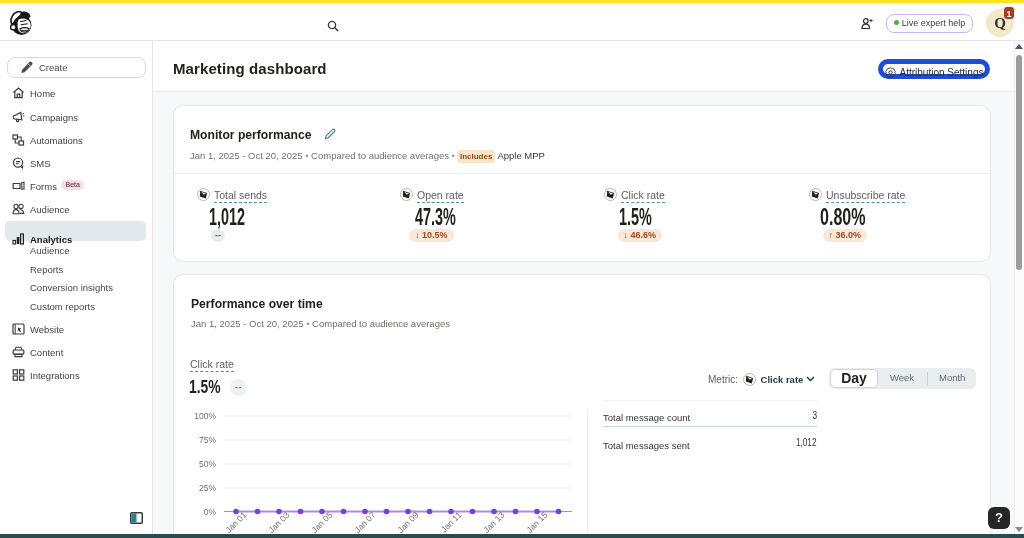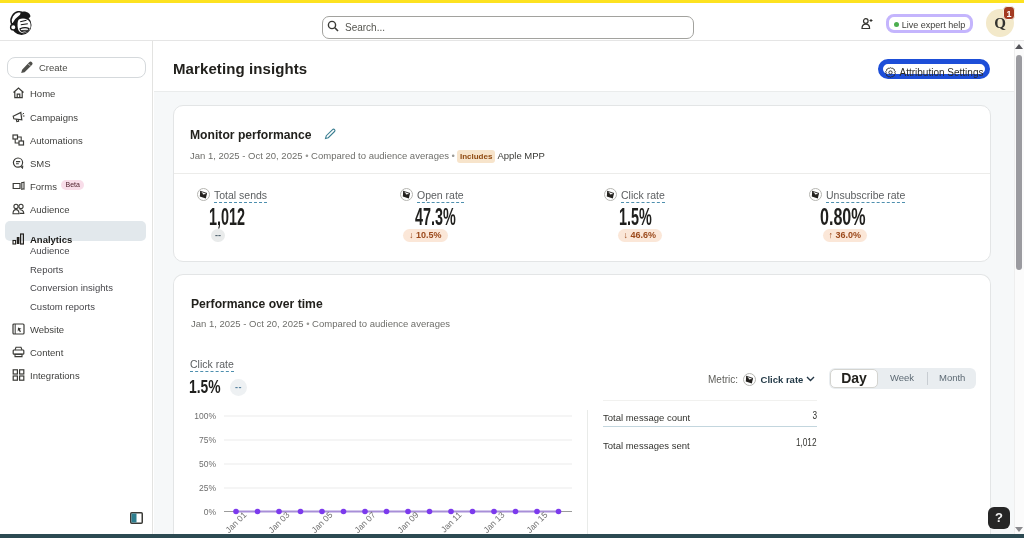--- a/index.html
+++ b/index.html
@@ -2,21 +2,21 @@
 <html><head>
 <meta charset="utf-8">
 <style>
 * { margin:0; padding:0; box-sizing:border-box; }
 html,body { width:1024px; height:538px; overflow:hidden; font-family:"Liberation Sans",sans-serif; background:#fff; }
 .abs { position:absolute; }
 #page { position:relative; width:1024px; height:538px; overflow:hidden; }
 #yellowbar { left:0; top:0; width:1024px; height:3px; background:#fde220; }
 #topnav { left:0; top:3px; width:1024px; height:38px; background:#fff; border-bottom:1px solid #e5e5e5; }
 #searchbox { left:322px; top:16px; width:372px; height:23px; border:1px solid #a2a29e; border-radius:7px; background:#fff; color:#55554f; font-size:10px; line-height:21px; padding-left:22px; }
-#liveexpert { left:886px; top:14px; width:87px; height:18.5px; border:3px solid #c4b5fd; border-radius:8px; background:#fff; font-size:9px; color:#3e3e3a; line-height:16.5px; text-align:center; }
+#liveexpert { left:886px; top:14px; width:87px; height:18.5px; border:1px solid #c4b5fd; border-radius:8px; background:#fff; font-size:9px; color:#3e3e3a; line-height:16.5px; text-align:center; }
 #liveexpert .dot { display:inline-block; width:5px; height:5px; border-radius:50%; background:#4cae4f; margin-right:3px; vertical-align:1px; }
 #avatar { left:986px; top:9px; width:28px; height:28px; border-radius:50%; background:#f3e9ca; text-align:center; font-family:"Liberation Serif",serif; font-size:15px; font-weight:bold; color:#33332f; line-height:29px; }
 #avatarbadge { left:1003px; top:6px; width:12px; height:14px; border-radius:4px; background:#a43b22; color:#fff; font-size:9px; font-weight:bold; text-align:center; line-height:14px; border:1px solid #f6f1e3; }
 #sidebar { left:0; top:41px; width:153px; height:497px; background:#fff; border-right:1px solid #e3e3e1; }
 #createbtn { left:7px; top:57px; width:139px; height:21px; border:1px solid #d5d9dc; border-radius:8px; background:#fff; font-size:9.5px; color:#4a4a46; line-height:19px; text-align:left; padding-left:12px; }
 #createbtn svg { vertical-align:-3px; margin:0 6px 0 0; }
 .navitem { position:absolute; left:0; width:153px; height:20px; font-size:9.5px; color:#3f3f3d;text-align:right; }
 .navitem .ic { position:absolute; left:12px; top:4px; }
 .navitem .lb { position:absolute; left:30px; top:5px; }
 .navsub { position:absolute; left:30px; width:120px; font-size:9.5px; color:#46464a; }
@@ -69,21 +69,20 @@
   <svg class="abs" style="left:7px;top:9px" width="28" height="28" viewBox="0 0 28 28">
     <circle cx="14.5" cy="16" r="10" fill="#181818"></circle>
     <path d="M4.5 14.5 C2.5 9.5,6.5 3.5,11 2.8 C13.5 2.4,15.2 3.2,15.8 4.4 L8.8 10.5 L6 14.8 Z" fill="#fff" stroke="#181818" stroke-width="1.5"></path>
     <path d="M13.5 3.2 C17.5 1.6,22.5 3.4,23.3 6.6 C23.7 8.2,22.6 9.2,20.8 8.9 L13.2 6.8 Z" fill="#181818"></path>
     <circle cx="6.3" cy="18.2" r="2.7" fill="#fff" stroke="#181818" stroke-width="1.4"></circle>
     <path d="M11.8 10.5 C15.5 8.5,21 9.5,22.8 13 C24.5 16.5,23.5 21,20.5 23 C17.5 25,13.5 24.4,11.8 21.8 C10.2 19.3,10 12.5,11.8 10.5 Z" fill="#fff"></path>
     <path d="M13.2 12.8 L19.5 11.2 M13.8 15.8 L20.8 14.8" stroke="#181818" stroke-width="1.1" fill="none"></path>
     <path d="M13 19.8 C15.5 18.7,19.8 18.4,22 19.6 C22 21.4,20.3 23.2,17.3 23.1 C14.8 23,13.2 21.4,13 19.8 Z" fill="#fff" stroke="#181818" stroke-width="1.2"></path>
     <path d="M14.2 21.5 L20.8 21.3" stroke="#181818" stroke-width="0.9" fill="none"></path>
   </svg>
-  <div id="searchbox" class="abs">Search...</div>
   <svg class="abs" style="left:327px;top:20px" width="12" height="12" viewBox="0 0 12 12">
       <circle cx="5" cy="5" r="3.6" fill="none" stroke="#3a3a36" stroke-width="1.4"></circle>
       <line x1="7.8" y1="7.8" x2="11" y2="11" stroke="#3a3a36" stroke-width="1.6"></line>
     </svg>
 
   <svg class="abs" style="left:861px;top:18px" width="12" height="11" viewBox="0 0 12 11">
     <circle cx="4.8" cy="3" r="2.3" fill="none" stroke="#33332f" stroke-width="1.2"></circle>
     <path d="M1 10.6 C1 7.6,2.6 6.1,4.8 6.1 C7 6.1,8.6 7.6,8.6 10.6 Z" fill="none" stroke="#33332f" stroke-width="1.2"></path>
     <path d="M10 1 v3 M8.5 2.5 h3" stroke="#33332f" stroke-width="1"></path>
   </svg>
@@ -181,21 +180,21 @@
         </svg>
         <span class="lb">Integrations</span>
       </div>
   </div>
 
   <svg id="collapseic" class="abs" width="13" height="12" viewBox="0 0 13 12">
       <rect x="0.75" y="0.75" width="11.5" height="10.5" rx="1" fill="#fff" stroke="#3a3a36" stroke-width="1.5"></rect>
       <rect x="1.5" y="1.5" width="5" height="9" fill="#2e7e8f"></rect>
     </svg>
 
-  <div id="h1" class="abs">Marketing insights</div>
+  <div id="h1" class="abs">Marketing dashboard</div>
   <button id="attrbtn" class="abs"><svg width="11" height="11" viewBox="0 0 12 12">
         <path d="M6 0.8 l1.1.6 1.2-.2.7 1 1.2.4.1 1.3.9.9-.5 1.2.5 1.2-.9.9-.1 1.3-1.2.4-.7 1-1.2-.2-1.1.6-1.1-.6-1.2.2-.7-1-1.2-.4-.1-1.3-.9-.9.5-1.2-.5-1.2.9-.9.1-1.3 1.2-.4.7-1 1.2.2Z" fill="none" stroke="#2a2a26" stroke-width="1"></path>
         <circle cx="6" cy="6" r="1.8" fill="none" stroke="#2a2a26" stroke-width="1"></circle>
       </svg>Attribution Settings</button>
 
   <div id="card1" class="card">
     <div class="cardtitle" style="left:16px;top:20.5px">Monitor performance</div>
     <svg class="abs" style="left:150px;top:22px" width="12" height="12" viewBox="0 0 14 14">
         <path d="M10 1.8 a1.6 1.6 0 0 1 2.3 2.3 L5 11.3 l-3.2.9.9-3.2Z" fill="none" stroke="#3c7f92" stroke-width="1.3"></path>
       </svg>
@@ -213,21 +212,21 @@
         <div class="mbadge bgray" style="left:14px">--</div>
       </div>
       <div class="metric" style="left:226px">
         <svg class="mic" style="left:0" width="13" height="13" viewBox="0 0 13 13">
             <circle cx="6.5" cy="6.5" r="6" fill="#fff" stroke="#b5b5b1" stroke-width="1"></circle>
             <path d="M3.2 3.2 l6.8 2.2 -1.2 5 -6-1.8Z" fill="#23211e"></path>
             <path d="M3.2 3.2 l6.8 2.2 -3.4 1.7Z" fill="#fbfbfb" stroke="#23211e" stroke-width="0.8"></path>
           </svg>
         <span class="mlabel" style="left:17px">Open rate</span>
         <div class="mvalue" style="left:15px">47.3%</div>
-        <div class="mbadge borange" style="left:3px">↓ 10.5%</div>
+        <div class="mbadge borange" style="left:9px">↓ 10.5%</div>
       </div>
       <div class="metric" style="left:430px">
         <svg class="mic" style="left:0" width="13" height="13" viewBox="0 0 13 13">
             <circle cx="6.5" cy="6.5" r="6" fill="#fff" stroke="#b5b5b1" stroke-width="1"></circle>
             <path d="M3.2 3.2 l6.8 2.2 -1.2 5 -6-1.8Z" fill="#23211e"></path>
             <path d="M3.2 3.2 l6.8 2.2 -3.4 1.7Z" fill="#fbfbfb" stroke="#23211e" stroke-width="0.8"></path>
           </svg>
         <span class="mlabel" style="left:17px">Click rate</span>
         <div class="mvalue" style="left:15px">1.5%</div>
         <div class="mbadge borange" style="left:13.5px">↓ 46.6%</div>

